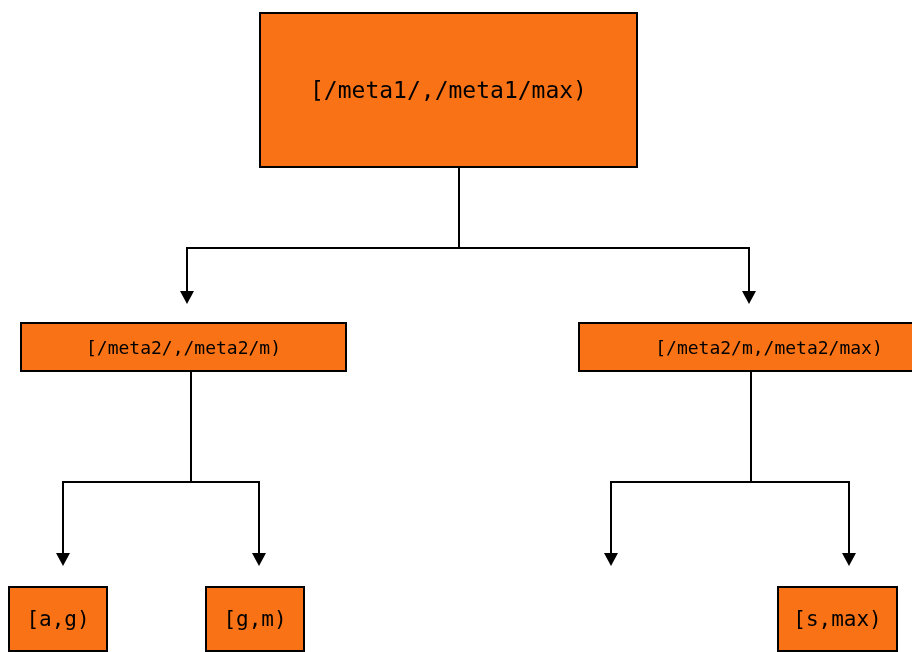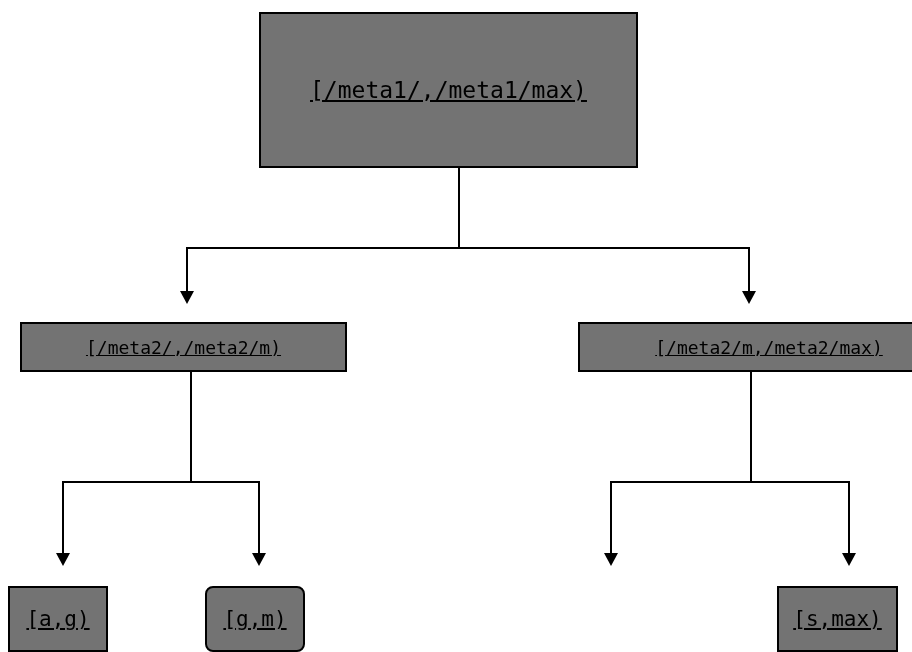--- a/index.html
+++ b/index.html
@@ -12,28 +12,27 @@
     width: 912px;
     height: 652px;
     background: #ffffff;
     overflow: hidden;
     font-family: "DejaVu Sans Mono", "Liberation Mono", monospace;
   }
   .node {
     position: absolute;
     box-sizing: border-box;
     border: 2px solid #000000;
-    background: #737373;
+    background: #f97316;
     display: flex;
     align-items: center;
     justify-content: center;
     color: #000000;
     letter-spacing: 0px;
     white-space: nowrap;
-    text-decoration: underline;
   }
   .node-root {
     left: 259px;
     top: 12px;
     width: 379px;
     height: 156px;
     font-size: 23px;
   }
   .node-mid {
     top: 322px;
@@ -41,21 +40,21 @@
     font-size: 18px;
   }
   .node-mid-left  { left: 20px;  width: 327px; }
   .node-mid-right { left: 578px; width: 382px; }
   .node-leaf {
     top: 586px;
     height: 66px;
     font-size: 21px;
   }
   .leaf-1 { left: 8px;   width: 100px; }
-  .leaf-2 { left: 205px; width: 100px; border-radius: 8px; }
+  .leaf-2 { left: 205px; width: 100px; }
   .leaf-3 { left: 553px; width: 100px; }
   .leaf-4 { left: 777px; width: 121px; }
 
   
   .vline {
     position: absolute;
     width: 2px;
     background: #000000;
   }
   .hline {

